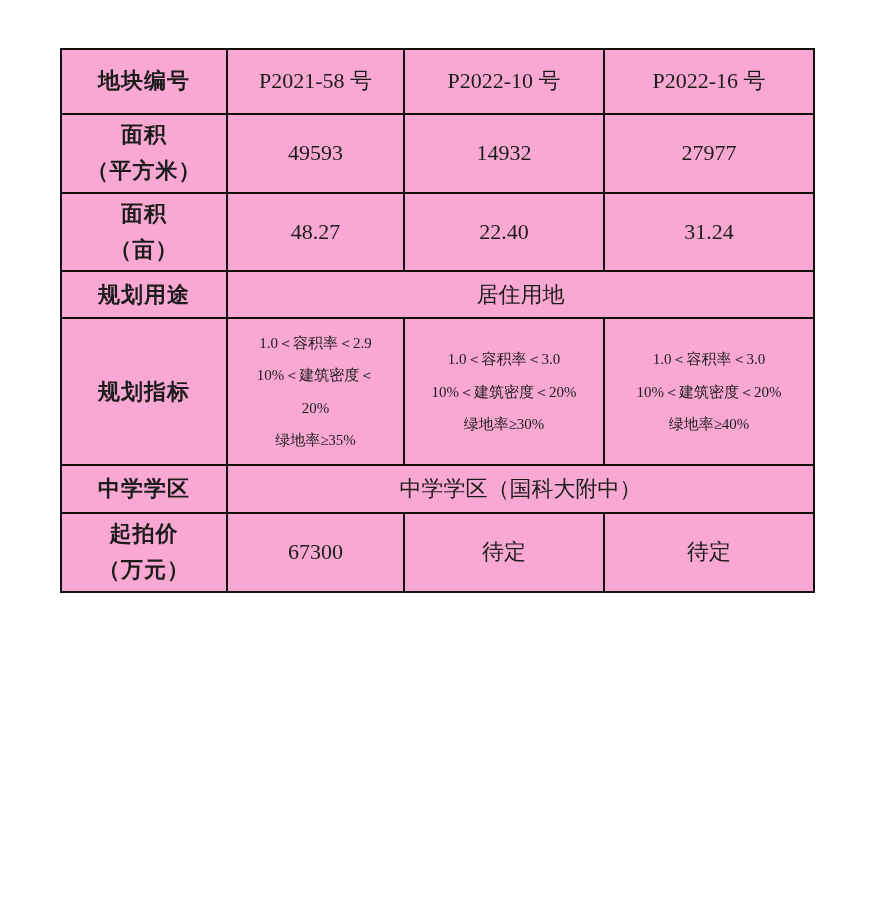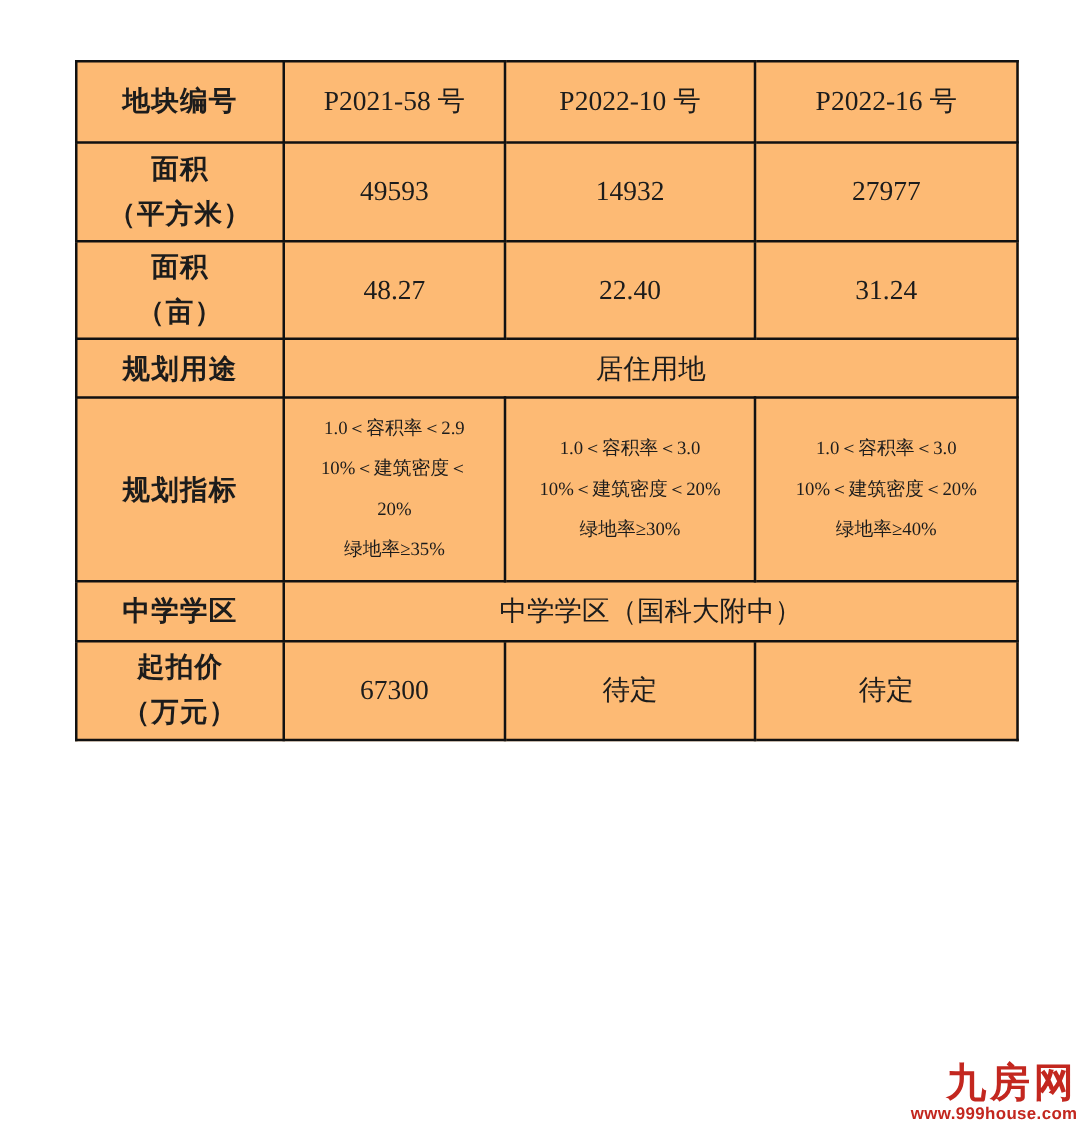--- a/index.html
+++ b/index.html
@@ -10,21 +10,21 @@
     color: #1c1c1c;
     overflow: hidden;
   }
   .canvas { position: relative; width: 869px; height: 901px; background: #ffffff; }
 
   table.land-table {
     position: absolute;
     left: 60px; top: 48px;
     border-collapse: collapse;
     table-layout: fixed;
-    background: #fdba74;
+    background: #f9a8d4;
   }
   table.land-table col.c1 { width: 166px; }
   table.land-table col.c2 { width: 177px; }
   table.land-table col.c3 { width: 200px; }
   table.land-table col.c4 { width: 210px; }
 
   table.land-table th,
   table.land-table td {
     border: 2px solid #111111;
     text-align: center;
@@ -145,18 +145,14 @@
     <tr class="r-start">
       <th class="row-label">起拍价
 （万元）</th>
       <td class="data-cell">67300</td>
       <td class="data-cell">待定</td>
       <td class="data-cell">待定</td>
     </tr>
   </tbody>
     </table>
 
-  <div class="watermark">
-    <span class="logo" style="color: rgb(195, 39, 31);">九房网</span>
-    <span class="url" style="color: rgb(195, 39, 31);">www.999house.com</span>
-  </div>
 
 </div>
 
 </body></html>

